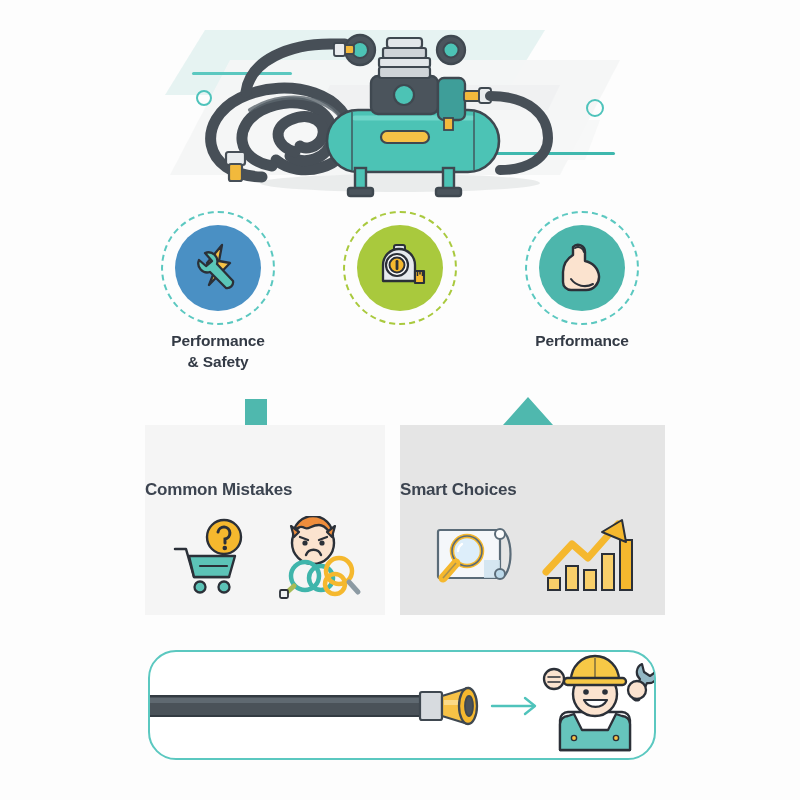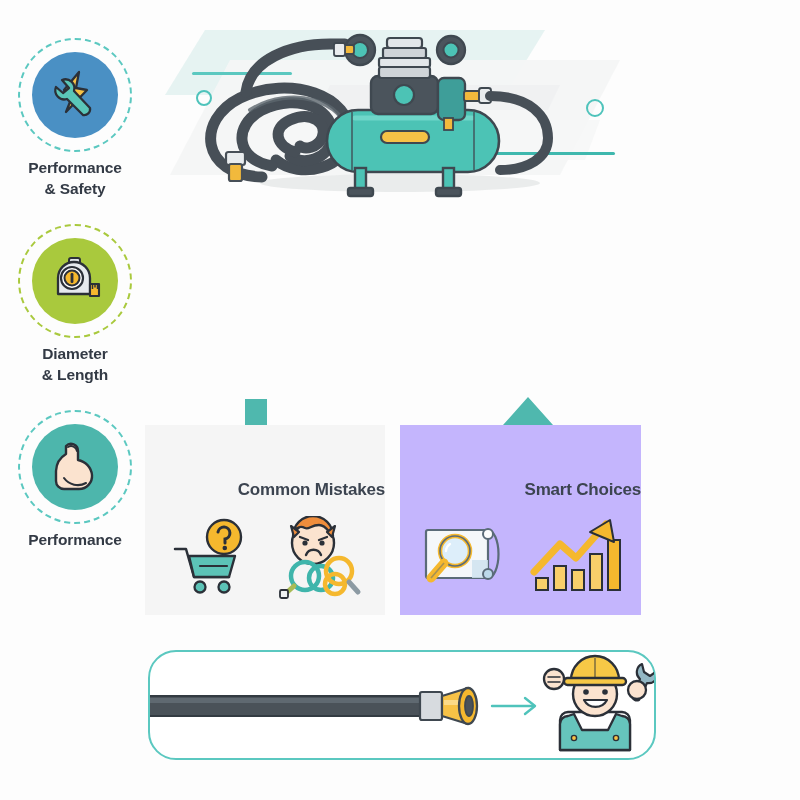--- a/index.html
+++ b/index.html
@@ -13,21 +13,21 @@
   }
   .stage { position:absolute; inset:0; width:800px; height:800px; }
 
   
   .hero { position:absolute; left:0; top:0; width:800px; height:215px; }
   .hero svg { display:block; }
 
   
   .features {
     position:absolute; left:0; top:218px; width:800px; height:160px;
-    display:flex; justify-content:center; align-items:flex-start; gap:32px;flex-direction:column;
+    display:flex; justify-content:center; align-items:flex-start; gap:32px;
   }
   .feature { width:150px; display:flex; flex-direction:column; align-items:center; }
   .feature-ring {
     width:100px; height:100px; border-radius:50%;
     display:flex; align-items:center; justify-content:center;
     position:relative;
   }
   .feature-ring::after {
     content:""; position:absolute; inset:-7px; border-radius:50%;
     border:2px dashed var(--ring);
@@ -41,23 +41,23 @@
     margin-top:13px; text-align:center;
     font-size:15.5px; font-weight:bold; color:#333a45; line-height:1.33;
     letter-spacing:-0.1px; white-space:pre-line;
   }
 
   
   .panels { position:absolute; left:0; top:395px; width:800px; height:230px; }
   .arrow { position:absolute; }
   .panel { position:absolute; top:30px; height:190px; }
   .panel-left  { left:145px; width:240px; background:#f5f5f5; }
-  .panel-right { left:400px; width:241px; background:#c4b5fd; }
+  .panel-right { left:400px; width:265px; background:#e5e5e5; }
   .panel-title {
-    text-align:right; margin-top:55px;
+    text-align:left; margin-top:55px;
     font-size:17px; font-weight:bold; color:#3c4450; letter-spacing:-0.2px;
   }
   .panel-icons {
     margin-top:16px; display:flex; justify-content:center;
     align-items:center; gap:16px;
   }
 
   
   .bottom-card {
     position:absolute; left:148px; top:650px; width:508px; height:110px;
@@ -181,22 +181,20 @@
             <rect x="24.6" y="21" width="2.8" height="10" rx="1.2" fill="#2b3038"></rect>
             <path d="M44 32 L53 32 L53 44 L44 44 Z" fill="#f5b82e" stroke="#2b3038" stroke-width="2.1" stroke-linejoin="round"></path>
             <g stroke="#2b3038" stroke-width="1.5">
               <line x1="46.5" y1="32.5" x2="46.5" y2="37"></line>
               <line x1="49" y1="32.5" x2="49" y2="35.5"></line>
               <line x1="51.5" y1="32.5" x2="51.5" y2="37"></line>
             </g>
           </svg>
         </div>
       </div>
-      <div class="feature-label">Diameter
-&amp; Length</div>
     </div>
 
     <div class="feature">
       <div class="feature-ring" style="--ring:#5bc8c0;">
         <div class="feature-disc" style="--disc:#4db6ac;">
           <svg width="58" height="58" viewBox="0 0 58 58">
             <path d="M20 8 a7 7 0 0 1 12 5 L32 22 a17 17 0 0 1 14 15 a13 13 0 0 1 -13 14 L18 51 a8 8 0 0 1 -8 -8 L10 33 a21 21 0 0 1 10 -17 Z" fill="#fbe3cf" stroke="#2b3038" stroke-width="2.4" stroke-linejoin="round"></path>
             <path d="M18 40 a17 17 0 0 0 22 5" fill="none" stroke="#2b3038" stroke-width="2.1" stroke-linecap="round"></path>
             <path d="M22 9 a6 6 0 0 1 9 4" fill="none" stroke="#2b3038" stroke-width="2" stroke-linecap="round"></path>
           </svg>

